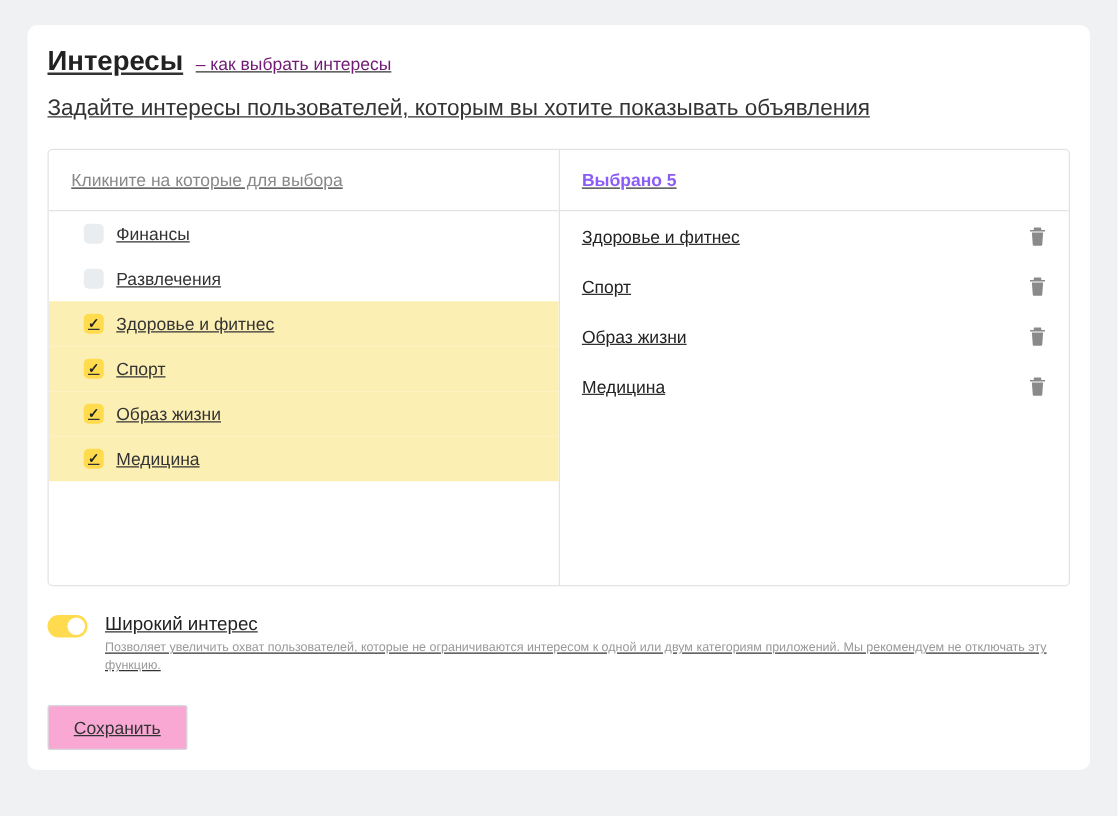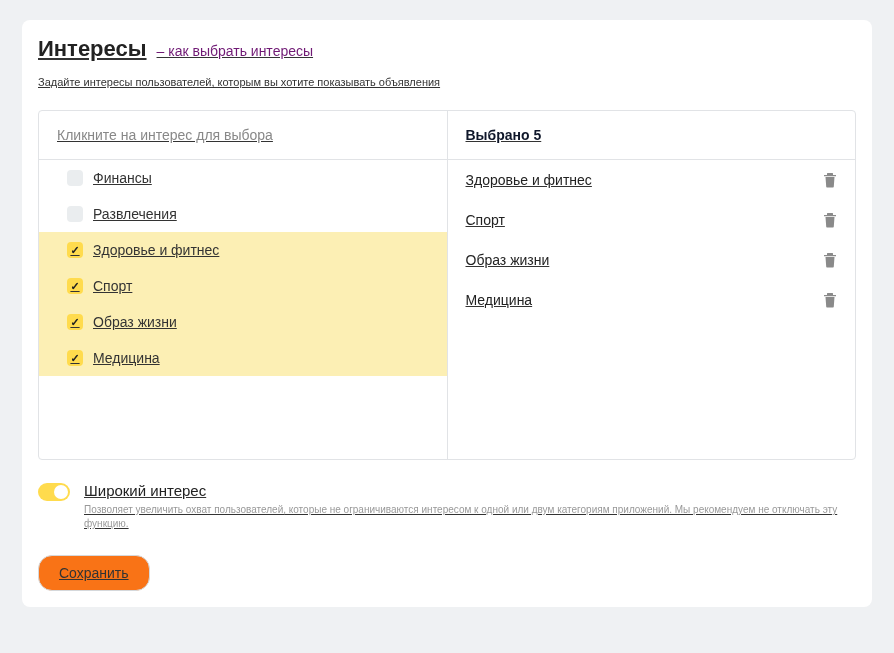--- a/index.html
+++ b/index.html
@@ -29,21 +29,21 @@
       font-weight: 600;
       color: #222;
     }
     .help-link {
       font-size: 14px;
       color: #701a75;
       text-decoration: none;
       font-weight: 400;
     }
     .subhead {
-      font-size: 11px;
+      font-size: 18px;
       color: #333;
       margin-bottom: 22px;
     }
     .panels {
       display: flex;
       border: 1px solid #e1e3e6;
       border-radius: 4px;
       height: 350px;
       overflow: hidden;
     }
@@ -58,21 +58,21 @@
     .panel-header {
       padding: 16px 18px;
       font-size: 14px;
       border-bottom: 1px solid #e1e3e6;
     }
     .panel-left .panel-header {
       color: #888;
       font-weight: 400;
     }
     .panel-right .panel-header {
-      color: #0f172a;
+      color: #8b5cf6;
       font-weight: 600;
     }
     .panel-body {
       flex: 1;
       overflow-y: scroll;
     }
     .panel-body::-webkit-scrollbar {
       width: 12px;
     }
     .panel-body::-webkit-scrollbar-track {
@@ -171,40 +171,40 @@
       line-height: 1.4;
     }
     .buttons {
       margin-top: 24px;
       display: flex;
       gap: 12px;
     }
     .btn {
       padding: 9px 20px;
       border: 1px solid #d5d8db;
-      background: #f97316;
-      border-radius: 14px;
+      background: #f9a8d4;
+      border-radius: 2px;
       font-size: 14px;
       color: #333;
       cursor: pointer;
     }
   </style>
 </head>
 <body>
 
 <div class="card">
   <div class="heading-row">
     <div class="heading">Интересы</div>
     <a href="#" class="help-link">– как выбрать интересы</a>
   </div>
   <div class="subhead">Задайте интересы пользователей, которым вы хотите показывать объявления</div>
 
   <div class="panels">
     <div class="panel panel-left">
-      <div class="panel-header">Кликните на интерес для выбора</div>
+      <div class="panel-header">Кликните на которые для выбора</div>
       <div class="panel-body" id="available-list">
           <div class="interest-item">
             <span class="checkbox"></span>
             <span class="interest-label">Финансы</span>
           </div>
           <div class="interest-item">
             <span class="checkbox"></span>
             <span class="interest-label">Развлечения</span>
           </div>
           <div class="interest-item selected">

